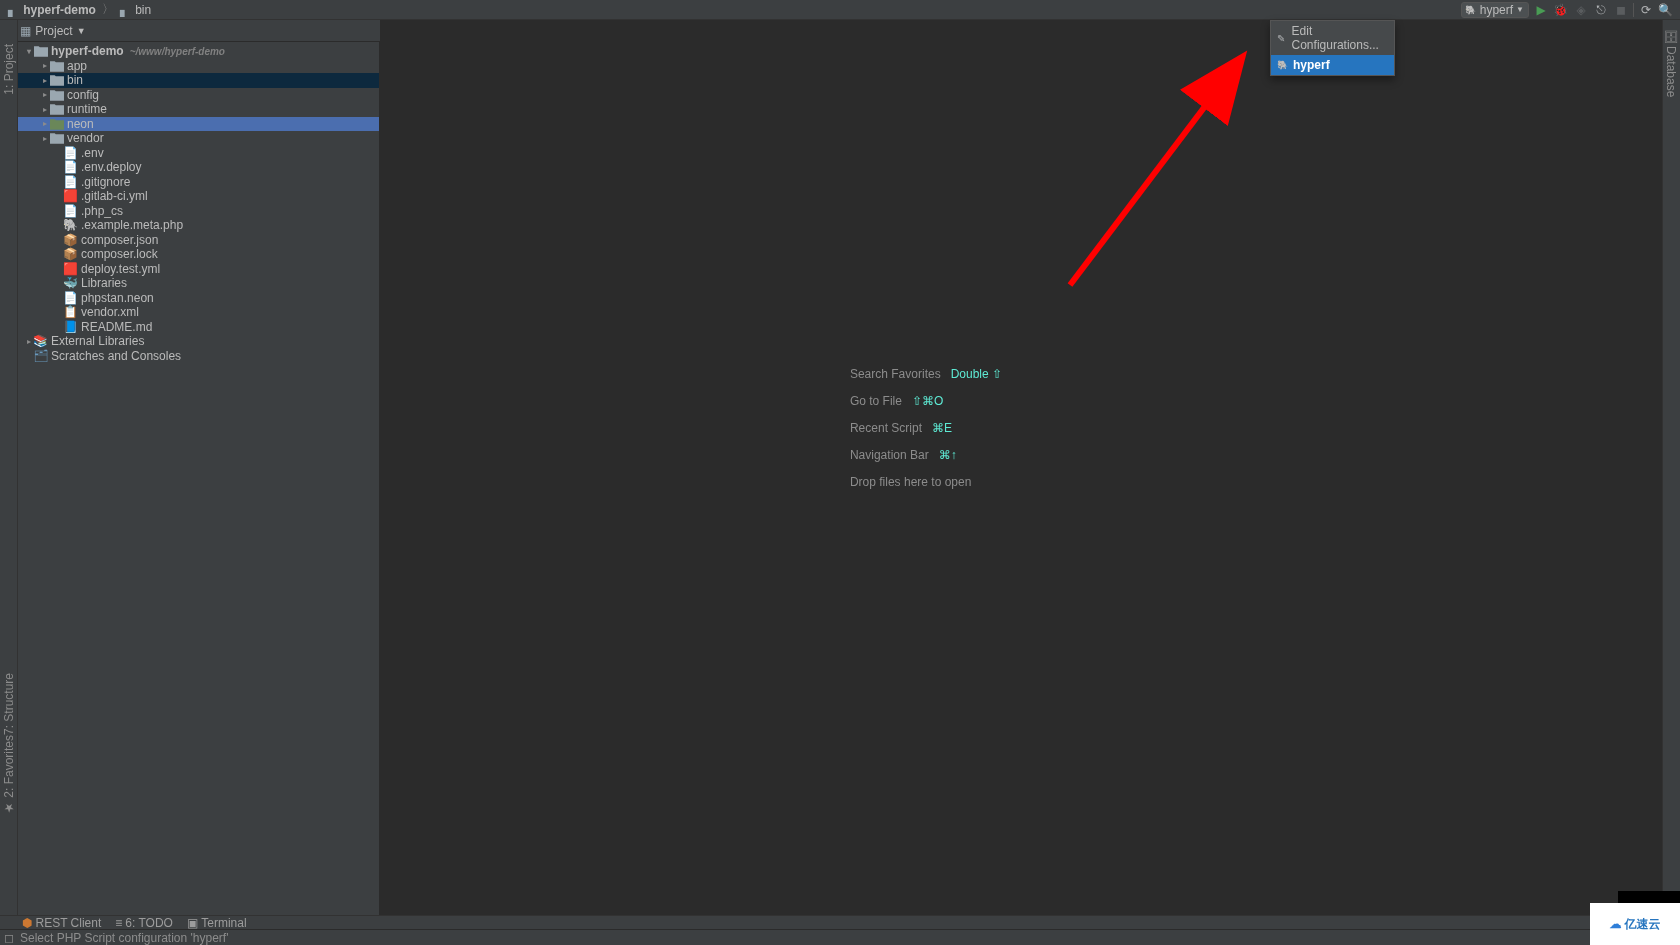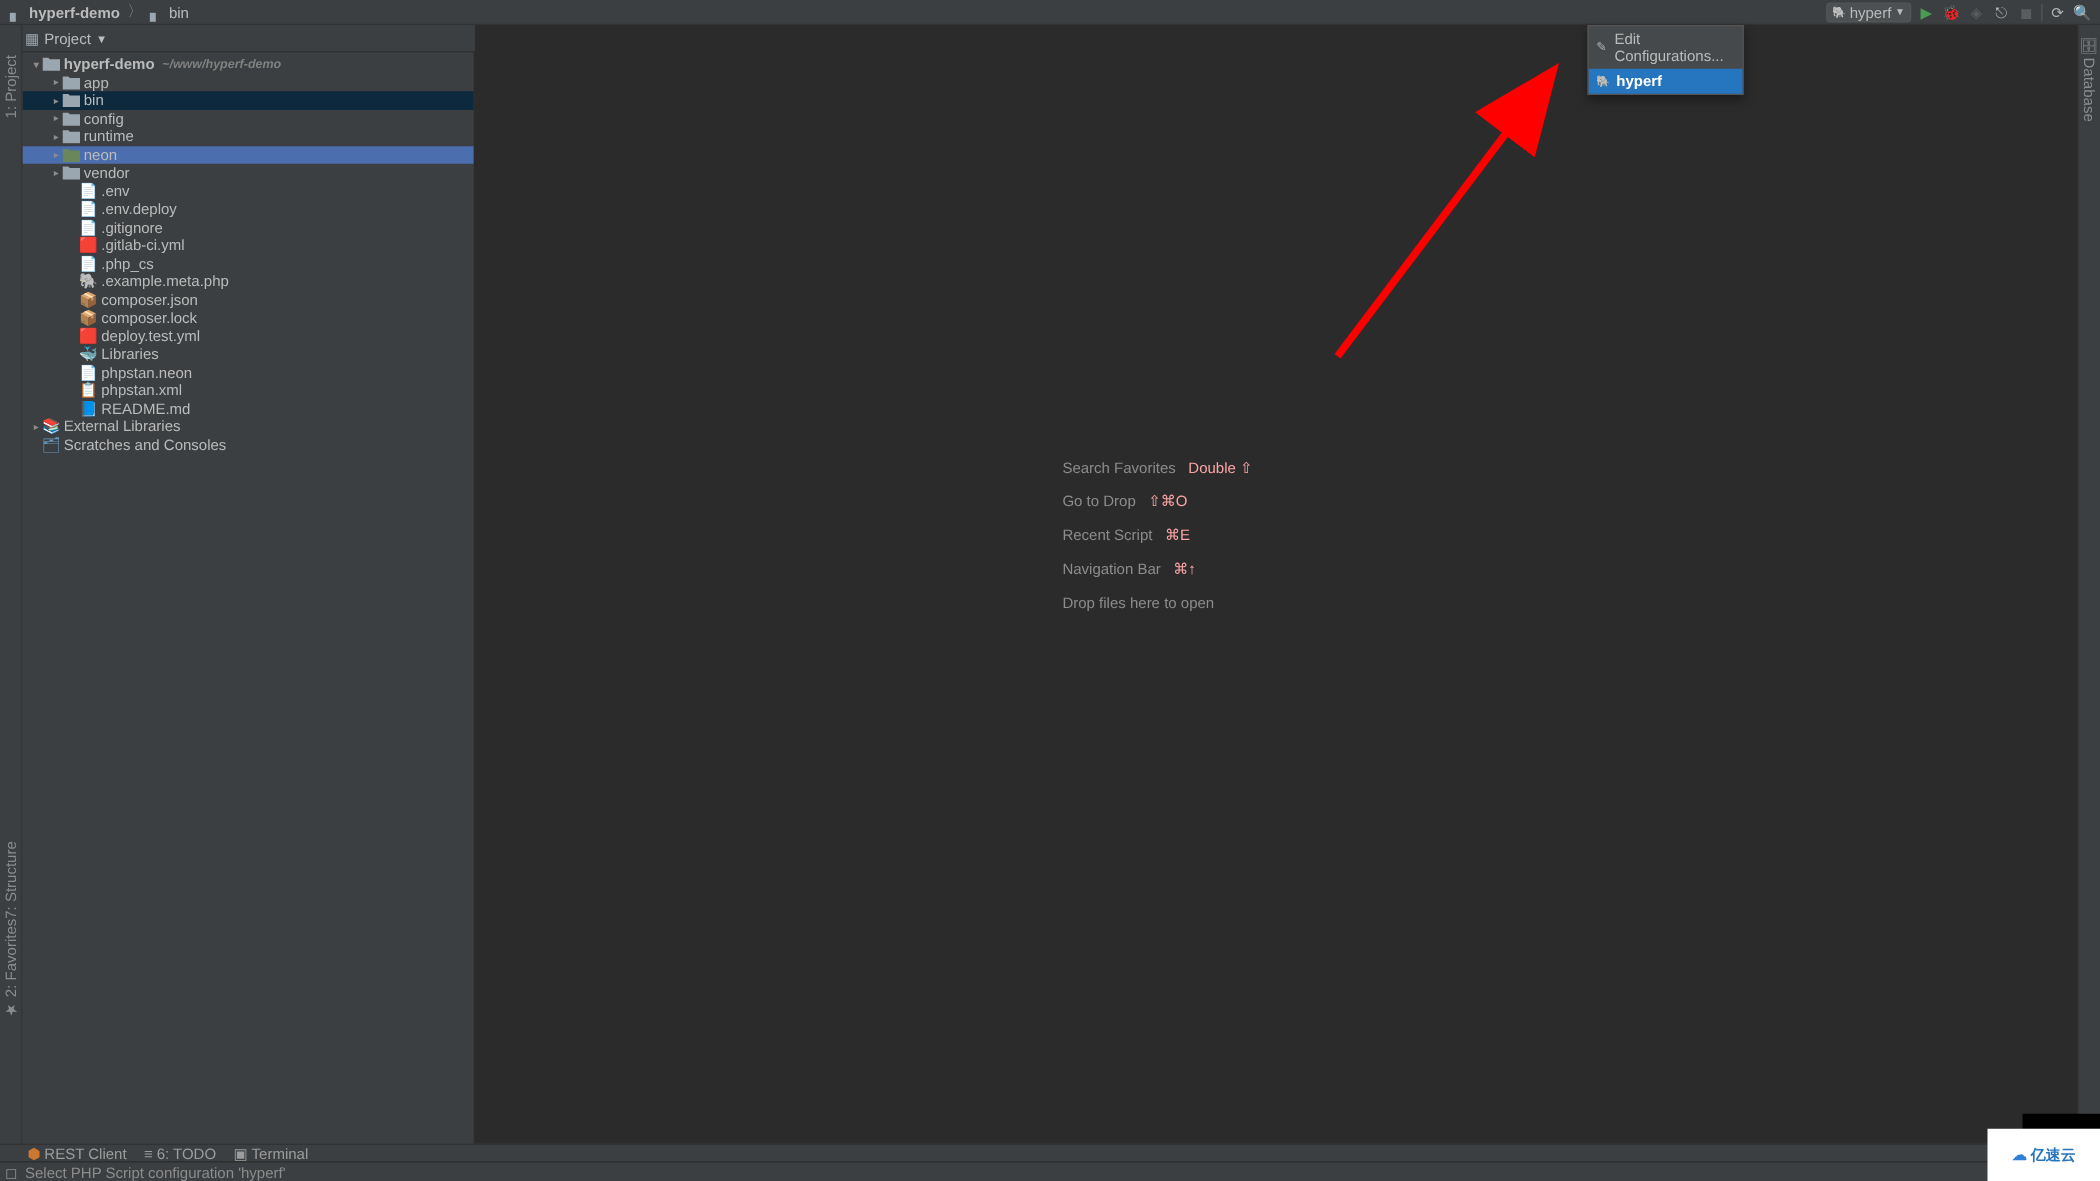--- a/index.html
+++ b/index.html
@@ -57,21 +57,21 @@
 .tree-item .path { color: #808080; margin-left: 6px; font-size: 10px; font-style: italic; }
 .tree-item.bold { font-weight: bold; }
 .depth-0 { padding-left: 6px; }
 .depth-1 { padding-left: 22px; }
 .depth-2 { padding-left: 36px; }
 
 
 .editor { position: absolute; left: 380px; top: 20px; right: 18px; bottom: 30px; background: #2b2b2b; display: flex; align-items: center; justify-content: center; }
 .editor-hints { display: flex; flex-direction: column; gap: 13px; position: relative; top: -40px; left: -95px;}
 .hint { color: #8c8c8c; font-size: 13px; display: flex; gap: 10px; }
-.hint .shortcut { color: #fca5a5; font-weight: 500; }
+.hint .shortcut { color: #5eead4; font-weight: 500; }
 .hint.plain { color: #8c8c8c; }
 
 
 .bottombar { position: absolute; left: 0; right: 0; bottom: 16px; height: 14px; background: #3c3f41; border-top: 1px solid #323232; display: flex; align-items: center; gap: 14px; padding-left: 22px; font-size: 11px; color: #9c9c9c; }
 .bottombar .bitm { display: flex; align-items: center; gap: 3px; cursor: pointer; }
 
 
 .statusline { position: absolute; left: 0; right: 0; bottom: 0; height: 16px; background: #3c3f41; border-top: 1px solid #2b2b2b; display: flex; align-items: center; padding-left: 20px; font-size: 11px; color: #8c8c8c; }
 .statusline .sqicon { position: absolute; left: 4px; color: #8c8c8c; }
 
@@ -268,21 +268,21 @@
         <span>Libraries</span>
       </div>
     <div class="tree-item depth-2">
         <span class="arrow empty">▸</span>
         <span class="ficon">📄</span>
         <span>phpstan.neon</span>
       </div>
     <div class="tree-item depth-2">
         <span class="arrow empty">▸</span>
         <span class="ficon">📋</span>
-        <span>phpstan.xml</span>
+        <span>vendor.xml</span>
       </div>
     <div class="tree-item depth-2">
         <span class="arrow empty">▸</span>
         <span class="ficon">📘</span>
         <span>README.md</span>
       </div>
 
     <div class="tree-item depth-0">
         <span class="arrow">▸</span>
         <span class="ficon" style="color:#cc7832">📚</span>
@@ -296,21 +296,21 @@
   </div>
 </div>
 
 <div class="editor">
   <div class="editor-hints">
     <div class="hint">
       <span>Search Favorites</span>
       <span class="shortcut">Double ⇧</span>
     </div>
     <div class="hint">
-      <span>Go to Drop</span>
+      <span>Go to File</span>
       <span class="shortcut">⇧⌘O</span>
     </div>
     <div class="hint">
       <span>Recent Script</span>
       <span class="shortcut">⌘E</span>
     </div>
     <div class="hint">
       <span>Navigation Bar</span>
       <span class="shortcut">⌘↑</span>
     </div>

